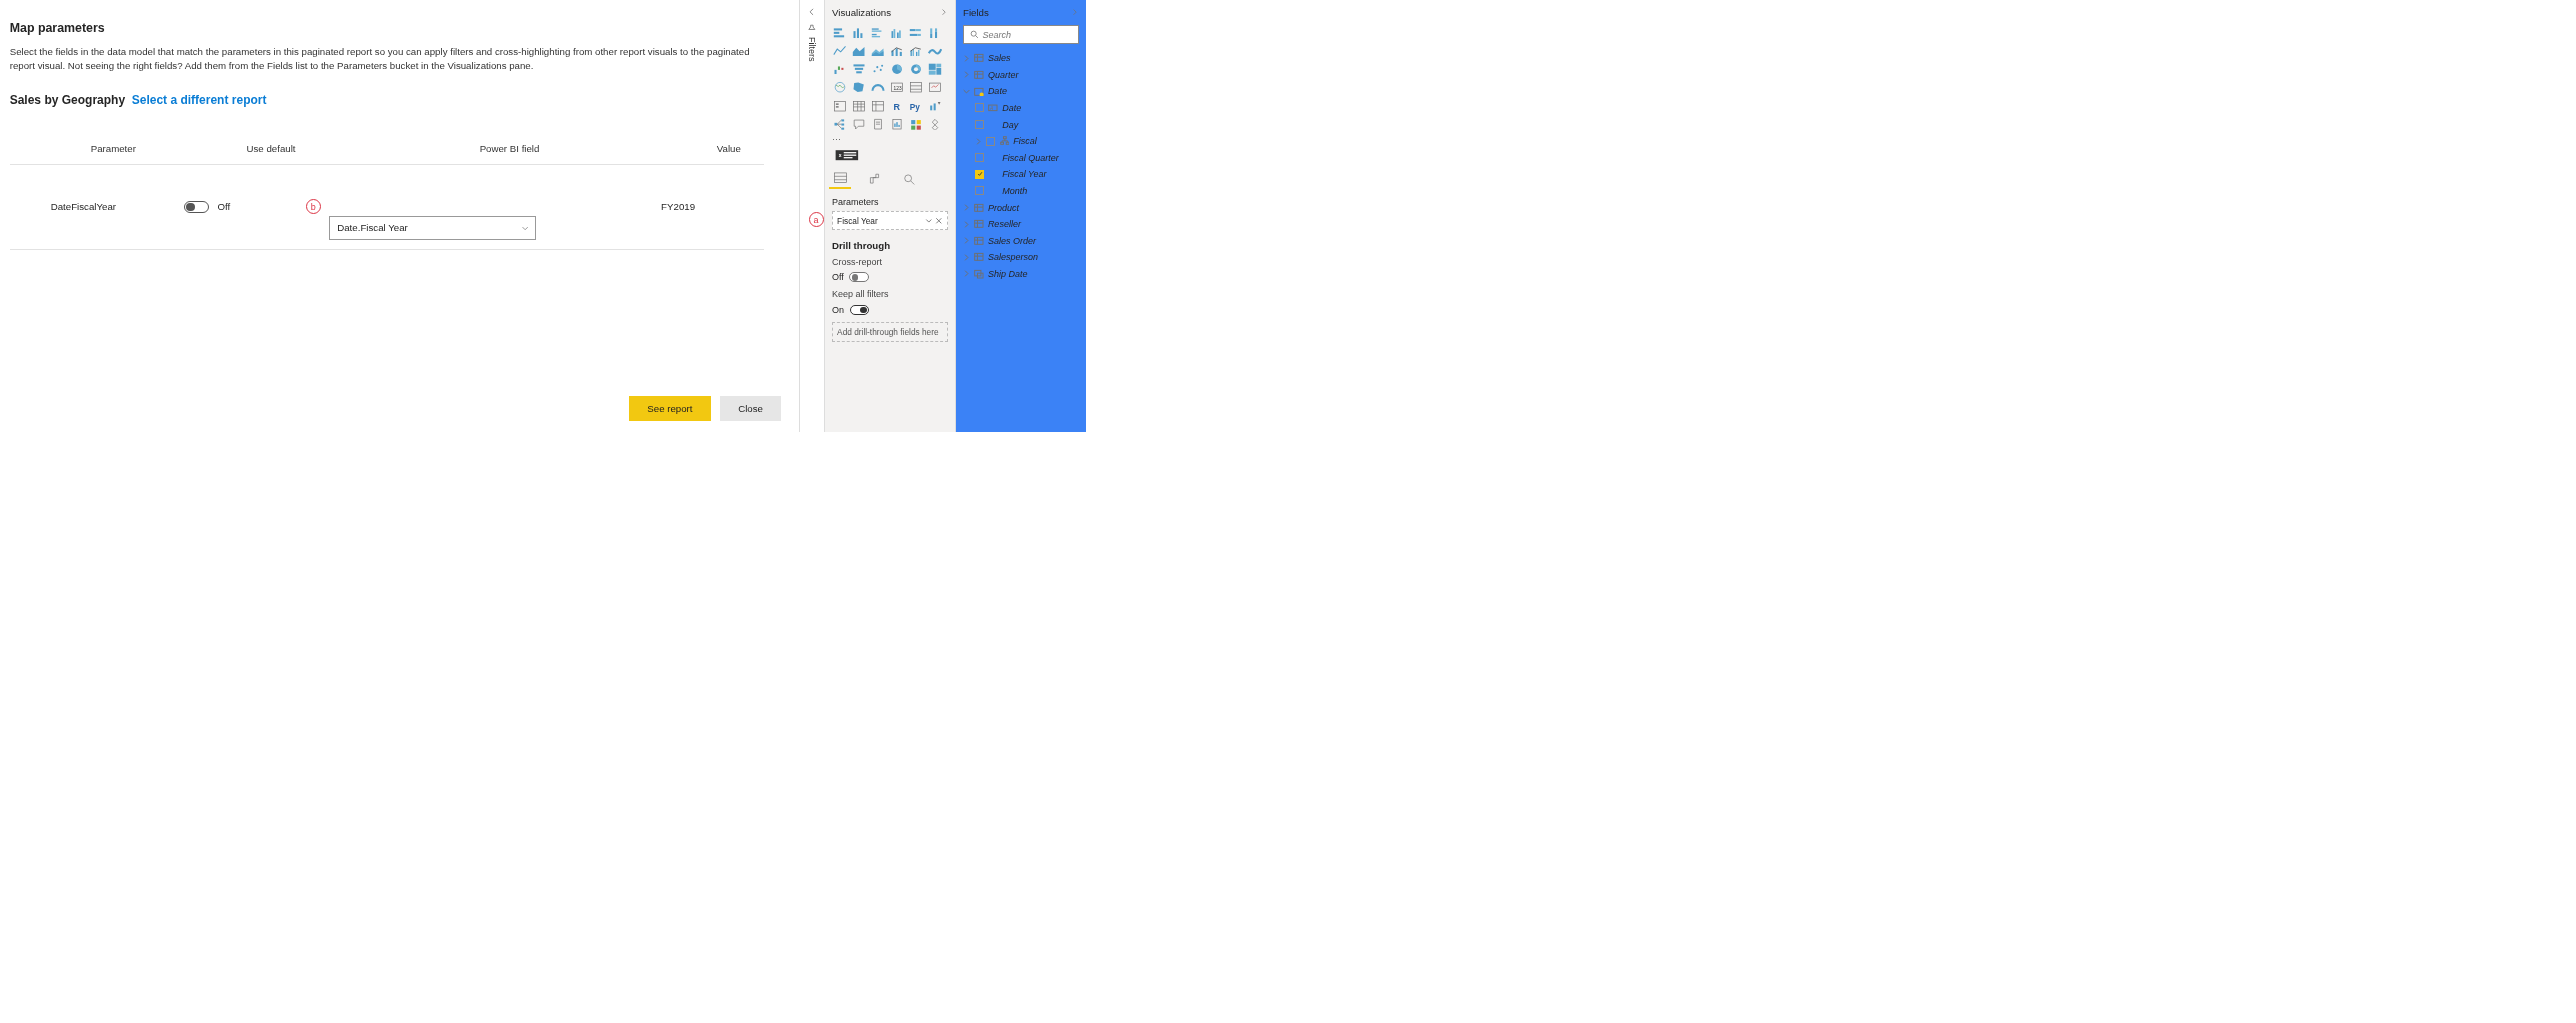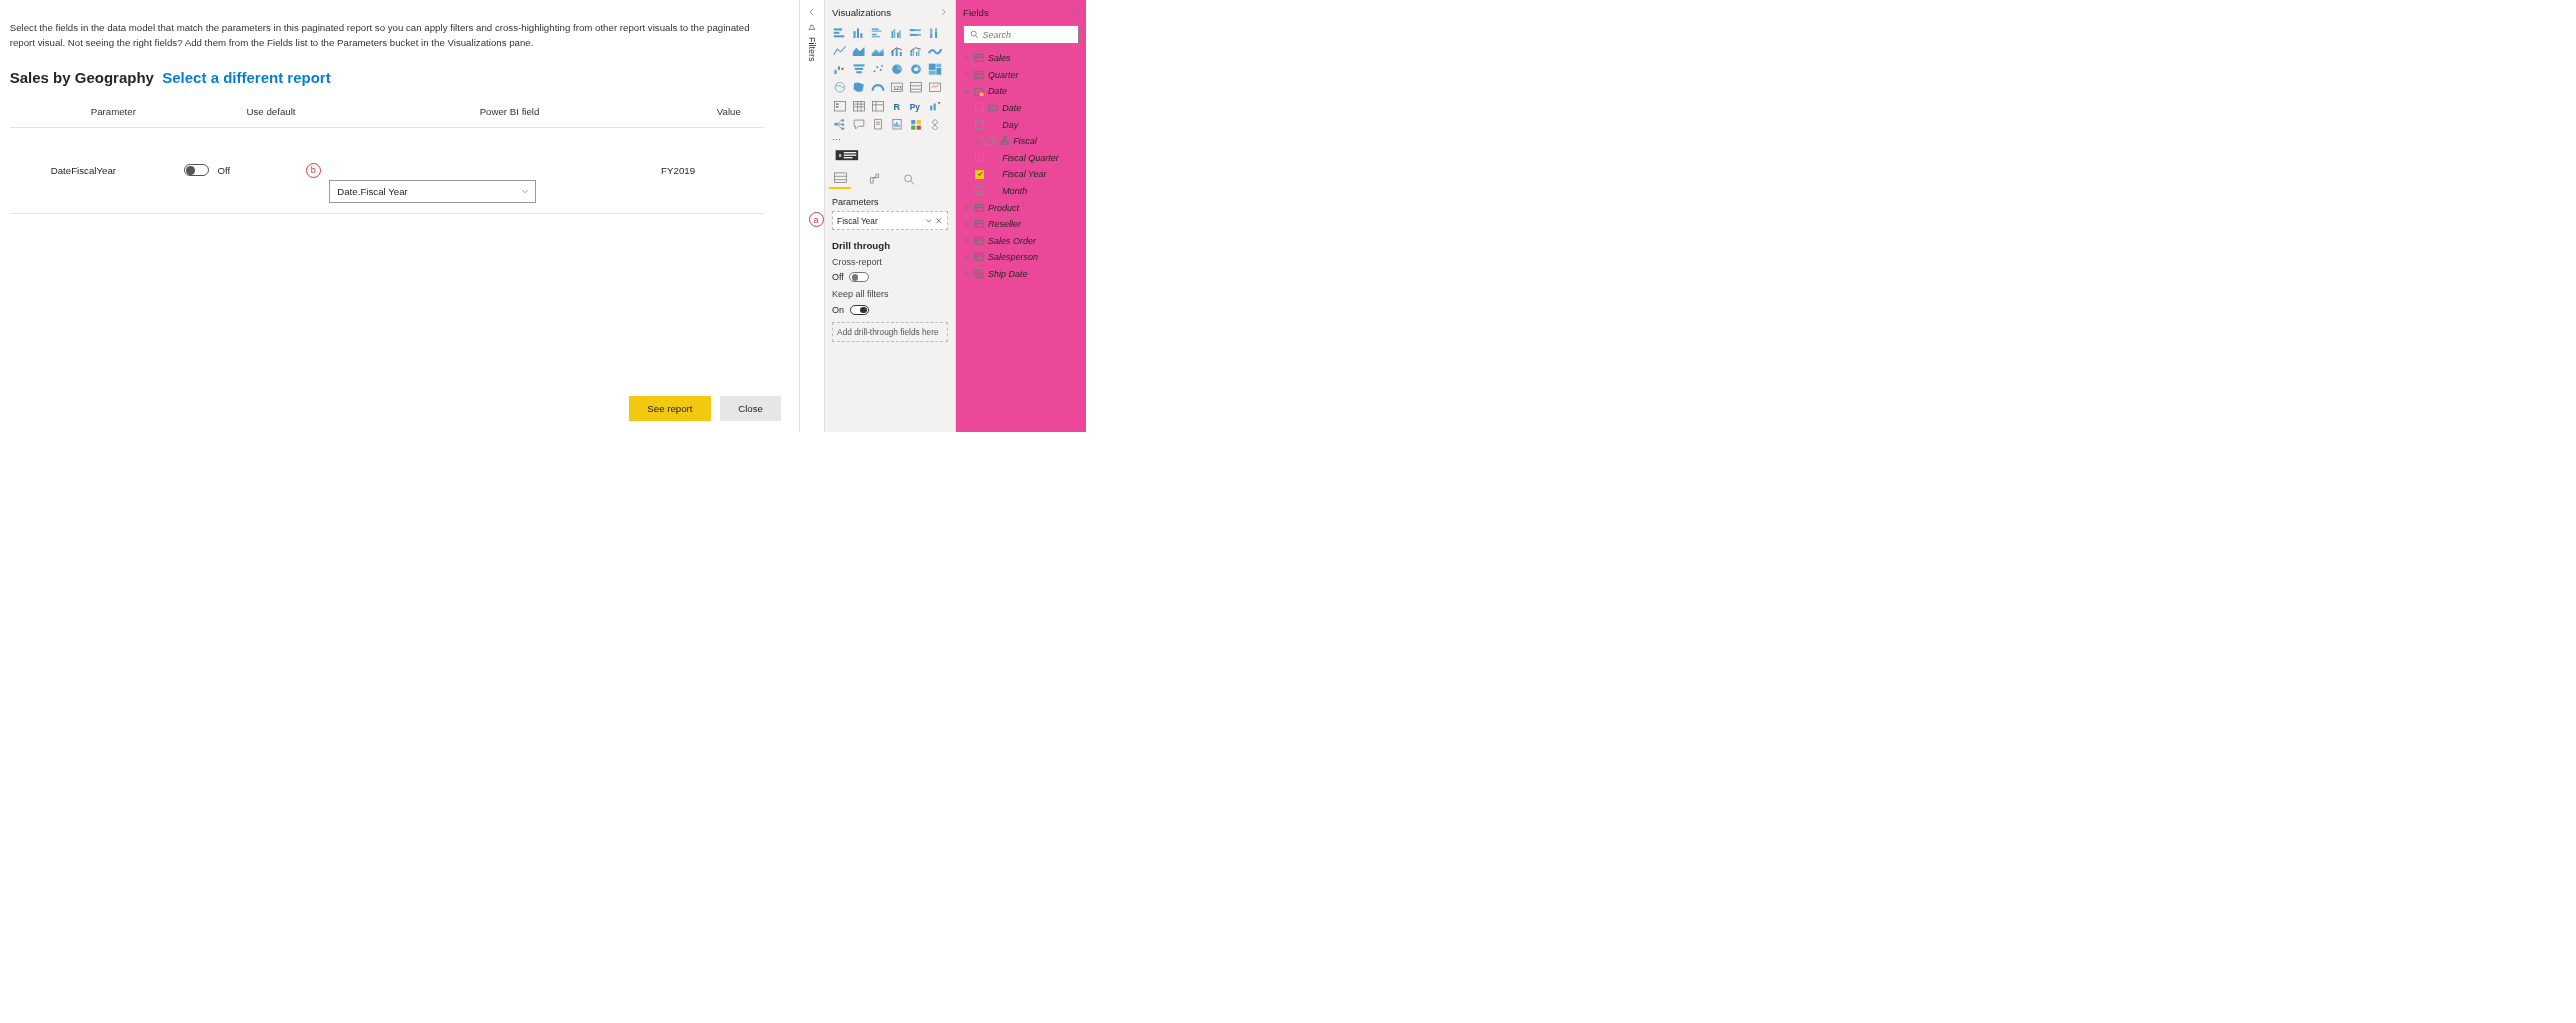--- a/index.html
+++ b/index.html
@@ -10,21 +10,21 @@
   .back { display: inline-flex; align-items: center; gap: 7px; color: #666; font-size: 9.7px; cursor: pointer; padding-left: 2.8px; }
   .back svg { width: 8.3px; height: 8.3px; }
   .vbar { width: 0.7px; height: 28px; background: #ddd; margin-left: 14px; }
 
   .top-icons { position: absolute; right: 4.1px; top: 5.5px; display: flex; gap: 7px; align-items: center; }
   .top-icons svg { width: 11px; height: 11px; stroke: #777; fill: none; }
 
   .content { padding-top: 21px; }
   .h1 { font-weight: 600; font-size: 12.4px; margin-bottom: 9.7px; }
   .desc { font-size: 9.7px; color: #333; line-height: 1.5; max-width: 747px; margin-bottom: 19.4px; }
-  .subhdr { font-size: 15px; margin-bottom: 10px; }
+  .subhdr { font-size: 12px; margin-bottom: 26px; }
   .subhdr b { font-weight: 600; }
   .subhdr a { color: #0a7dd5; font-weight: 600; text-decoration: none; }
 
   table.params { width: 754px; border-collapse: collapse; }
   table.params th { text-align: center; font-weight: 400; font-size: 9.7px; padding: 9.7px 4.1px 9.7px 41px; border-bottom: 0.7px solid #e2e2e2; color:#333; }
   table.params th:first-child { padding-left: 41px; }
   table.params td { padding: 9.7px 4.1px; border-bottom: 0.7px solid #e2e2e2; font-size: 9.7px; }
   table.params td:first-child { padding-left: 41px; }
 
   .toggle-wrap { display: flex; align-items: center; gap: 8.3px; }
@@ -77,21 +77,21 @@
 
   .minitoggle{display:flex;align-items:center;gap:5.5px;font-size:9px;margin:2.8px 0 7px;}
   .switch-off{width:19.4px;height:9.7px;border:0.7px solid #777;border-radius:5.5px;position:relative;background:#fff;}
   .switch-off .k{width:6.2px;height:6.2px;background:#777;border-radius:50%;position:absolute;left:1.4px;top:1px;}
   .switch-on{width:19.4px;height:9.7px;border:0.7px solid #333;border-radius:5.5px;position:relative;background:#fff;}
   .switch-on .k{width:6.2px;height:6.2px;background:#333;border-radius:50%;position:absolute;right:1.4px;top:1px;}
 
   .dropzone{ border:0.7px dashed #bbb; font-size:8.3px; padding:4.1px; color:#555;}
 
   
-  .fieldspane{ width:131px; background:#ec4899; border-left:0.7px solid #ddd; padding:0 7px;}
+  .fieldspane{ width:131px; background:#3b82f6; border-left:0.7px solid #ddd; padding:0 7px;}
   .search{ display:flex; align-items:center; gap:4.1px; border:0.7px solid #888; height:19.4px; background:#fff; padding:0 5.5px; margin-bottom:5.5px;}
   .search svg{width:9px;height:9px;}
   .search span{color:#777; font-style:italic; font-size:9px;}
 
   .tree{ font-size:9px;}
   .node{ display:flex; align-items:center; gap:4.1px; height:16.6px; cursor:pointer;font-style:italic;}
   .node svg.caret{width:7px;height:7px;}
   .node svg.ticon{width:9.7px;height:9.7px;}
   .node.indent1{padding-left:12.4px;}
   .cb{width:9px;height:9px;border:0.7px solid #888;display:inline-flex;align-items:center;justify-content:center;}
@@ -100,20 +100,21 @@
 
   .stroke-c{stroke:#707070;fill:none;stroke-width:1.4;}
   .fill-c{fill:#707070;}
 </style>
 </head>
 <body>
 
 <div class="main">
 
   <div class="content">
+    <div class="h1">Map parameters</div>
     <div class="desc">Select the fields in the data model that match the parameters in this paginated report so you can apply filters and cross-highlighting from other report visuals to the paginated report visual. Not seeing the right fields? Add them from the Fields list to the Parameters bucket in the Visualizations pane.</div>
     <div class="subhdr">
       <b>Sales by Geography</b>&nbsp;&nbsp;<a href="#">Select a different report</a>
     </div>
 
     <table class="params">
       <thead>
         <tr>
           <th>Parameter</th>
           <th>Use default</th>

